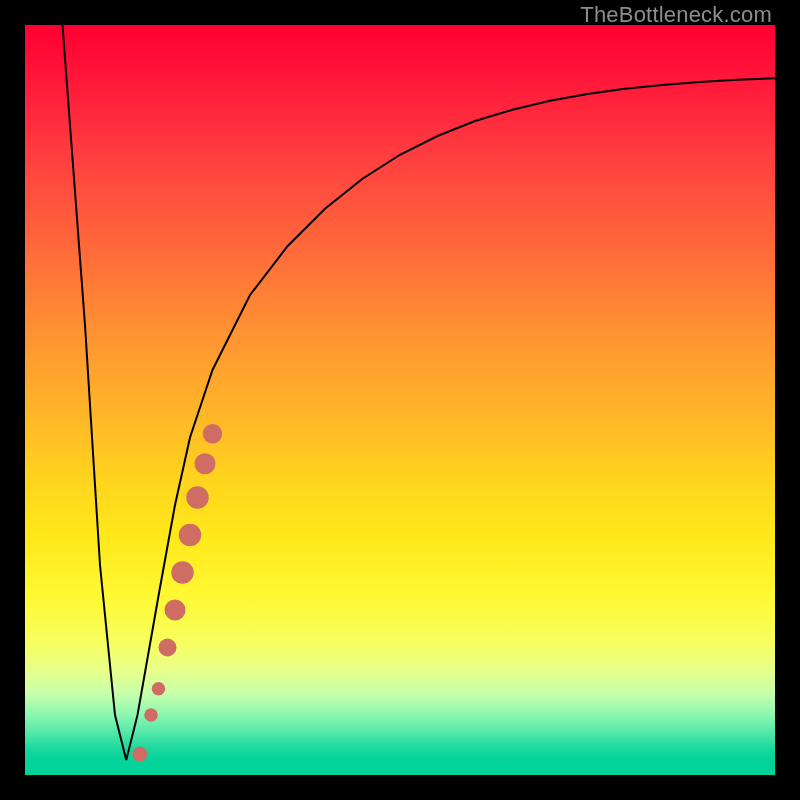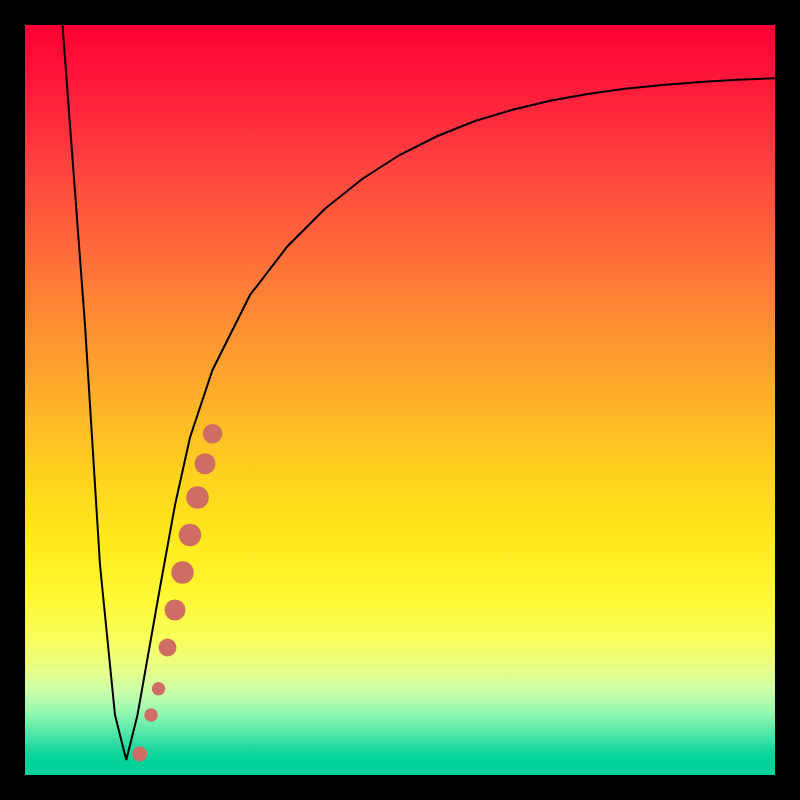--- a/index.html
+++ b/index.html
@@ -79,13 +79,14 @@
           <circle cx="19" cy="83" r="1.2" fill="#cf6d64"></circle>
           <circle cx="20" cy="78" r="1.4" fill="#cf6d64"></circle>
           <circle cx="21" cy="73" r="1.5" fill="#cf6d64"></circle>
           <circle cx="22" cy="68" r="1.5" fill="#cf6d64"></circle>
           <circle cx="23" cy="63" r="1.5" fill="#cf6d64"></circle>
           <circle cx="24" cy="58.5" r="1.4" fill="#cf6d64"></circle>
           <circle cx="25" cy="54.5" r="1.3" fill="#cf6d64"></circle>
         </g>
     </svg>
   </div>
+  <div class="watermark">TheBottleneck.com</div>
 </div>
 
 </body></html>

